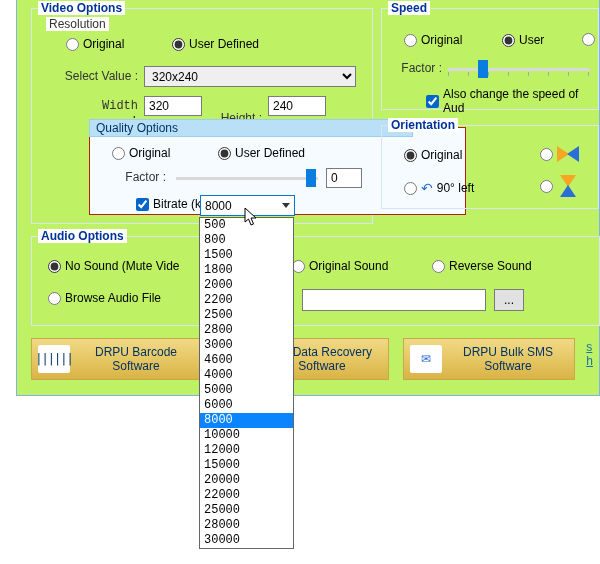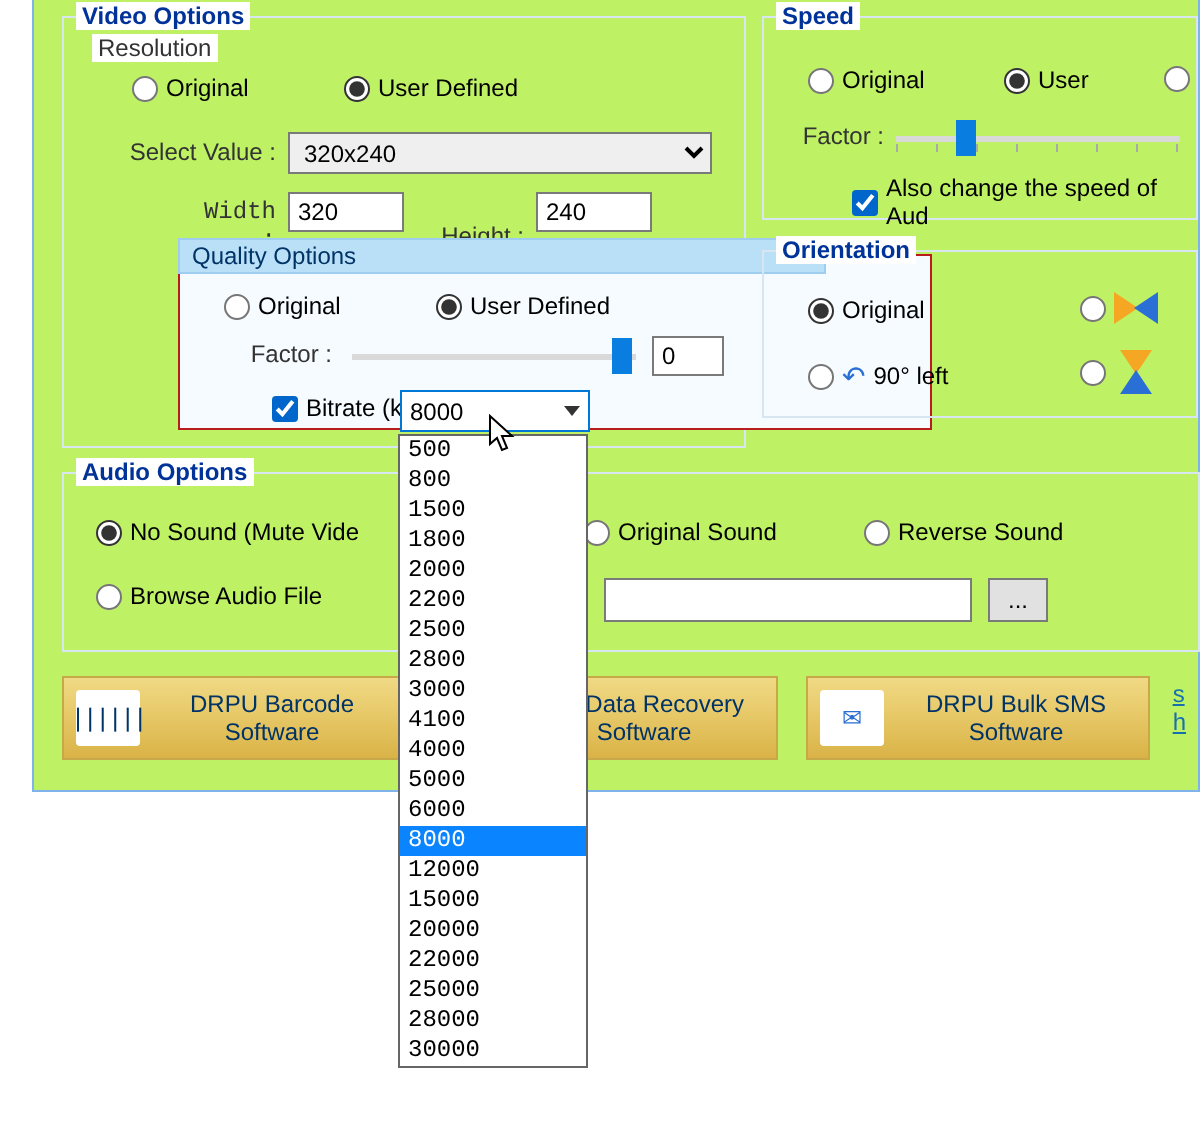--- a/index.html
+++ b/index.html
@@ -198,25 +198,26 @@
 <div class="dropdown" id="dd">
     <div>500</div>
     <div>800</div>
     <div>1500</div>
     <div>1800</div>
     <div>2000</div>
     <div>2200</div>
     <div>2500</div>
     <div>2800</div>
     <div>3000</div>
-    <div>4100</div>
+    <div>4600</div>
     <div>4000</div>
     <div>5000</div>
     <div>6000</div>
     <div class="sel">8000</div>
+    <div>10000</div>
     <div>12000</div>
     <div>15000</div>
     <div>20000</div>
     <div>22000</div>
     <div>25000</div>
     <div>28000</div>
     <div>30000</div>
   </div>
 
 <svg class="cursor" viewBox="0 0 16 22">

